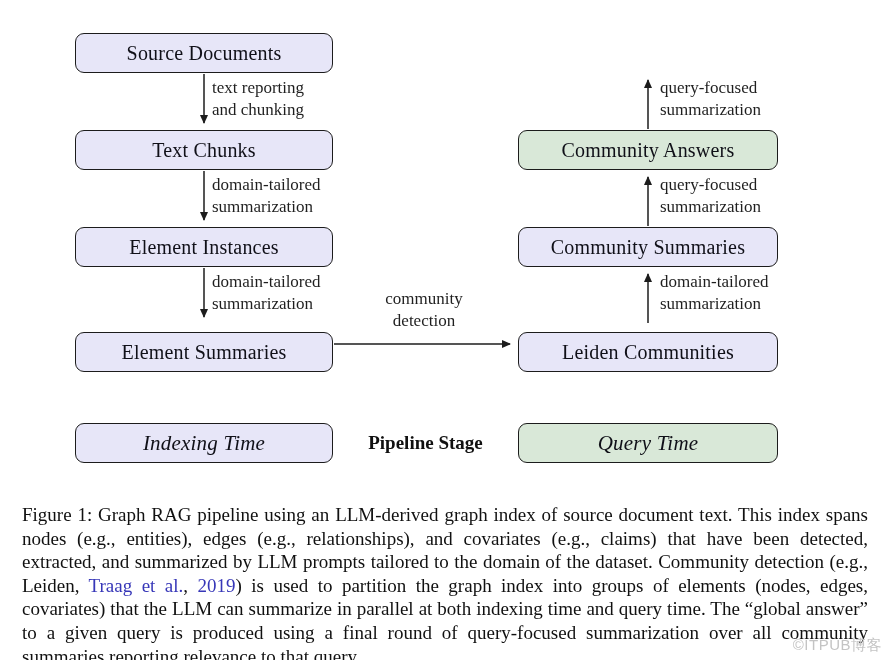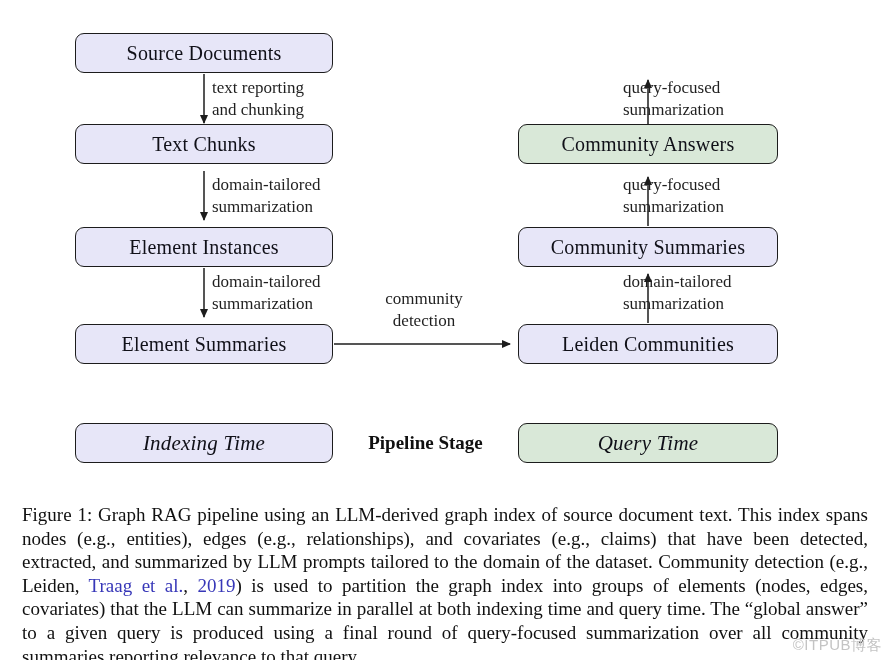--- a/index.html
+++ b/index.html
@@ -21,33 +21,33 @@
     display: flex; align-items: center; justify-content: center;
     font-size: 20px; color: #101018;
     box-sizing: border-box;
     letter-spacing: 0.2px;
   }
   .indexing { background: var(--indexing-fill, #e7e6f8); }
   .query    { background: var(--query-fill, #d9e8d8); }
   .colL { left: 75px;  width: 258px; }
   .colR { left: 518px; width: 260px; }
   .row1 { top: 33px; }
-  .row2 { top: 124px; }
+  .row2 { top: 130px; }
   .row3 { top: 227px; }
-  .row4 { top: 324px; }
+  .row4 { top: 332px; }
 
   
   .edge-label {
     position: absolute;
     font-size: 17px; line-height: 22px; color: #1f1f1f;
     white-space: nowrap;
   }
   .edge-label span { display: block; }
   .elL { left: 212px; }
-  .elR { left: 623px; font-family: Liberation Serif, serif; }
+  .elR { left: 660px; font-family: Liberation Serif, serif; }
   .gap1 { top: 77px; }
   .gap2 { top: 174px; }
   .gap3 { top: 271px; }
   .edge-label.mid {
     left: 338px; top: 288px; width: 172px; text-align: center;
   }
 
   
   svg.arrows { position: absolute; left: 0; top: 0; }
   svg.arrows line { stroke: var(--arrow, #1c1c1c); stroke-width: 1.5; }

